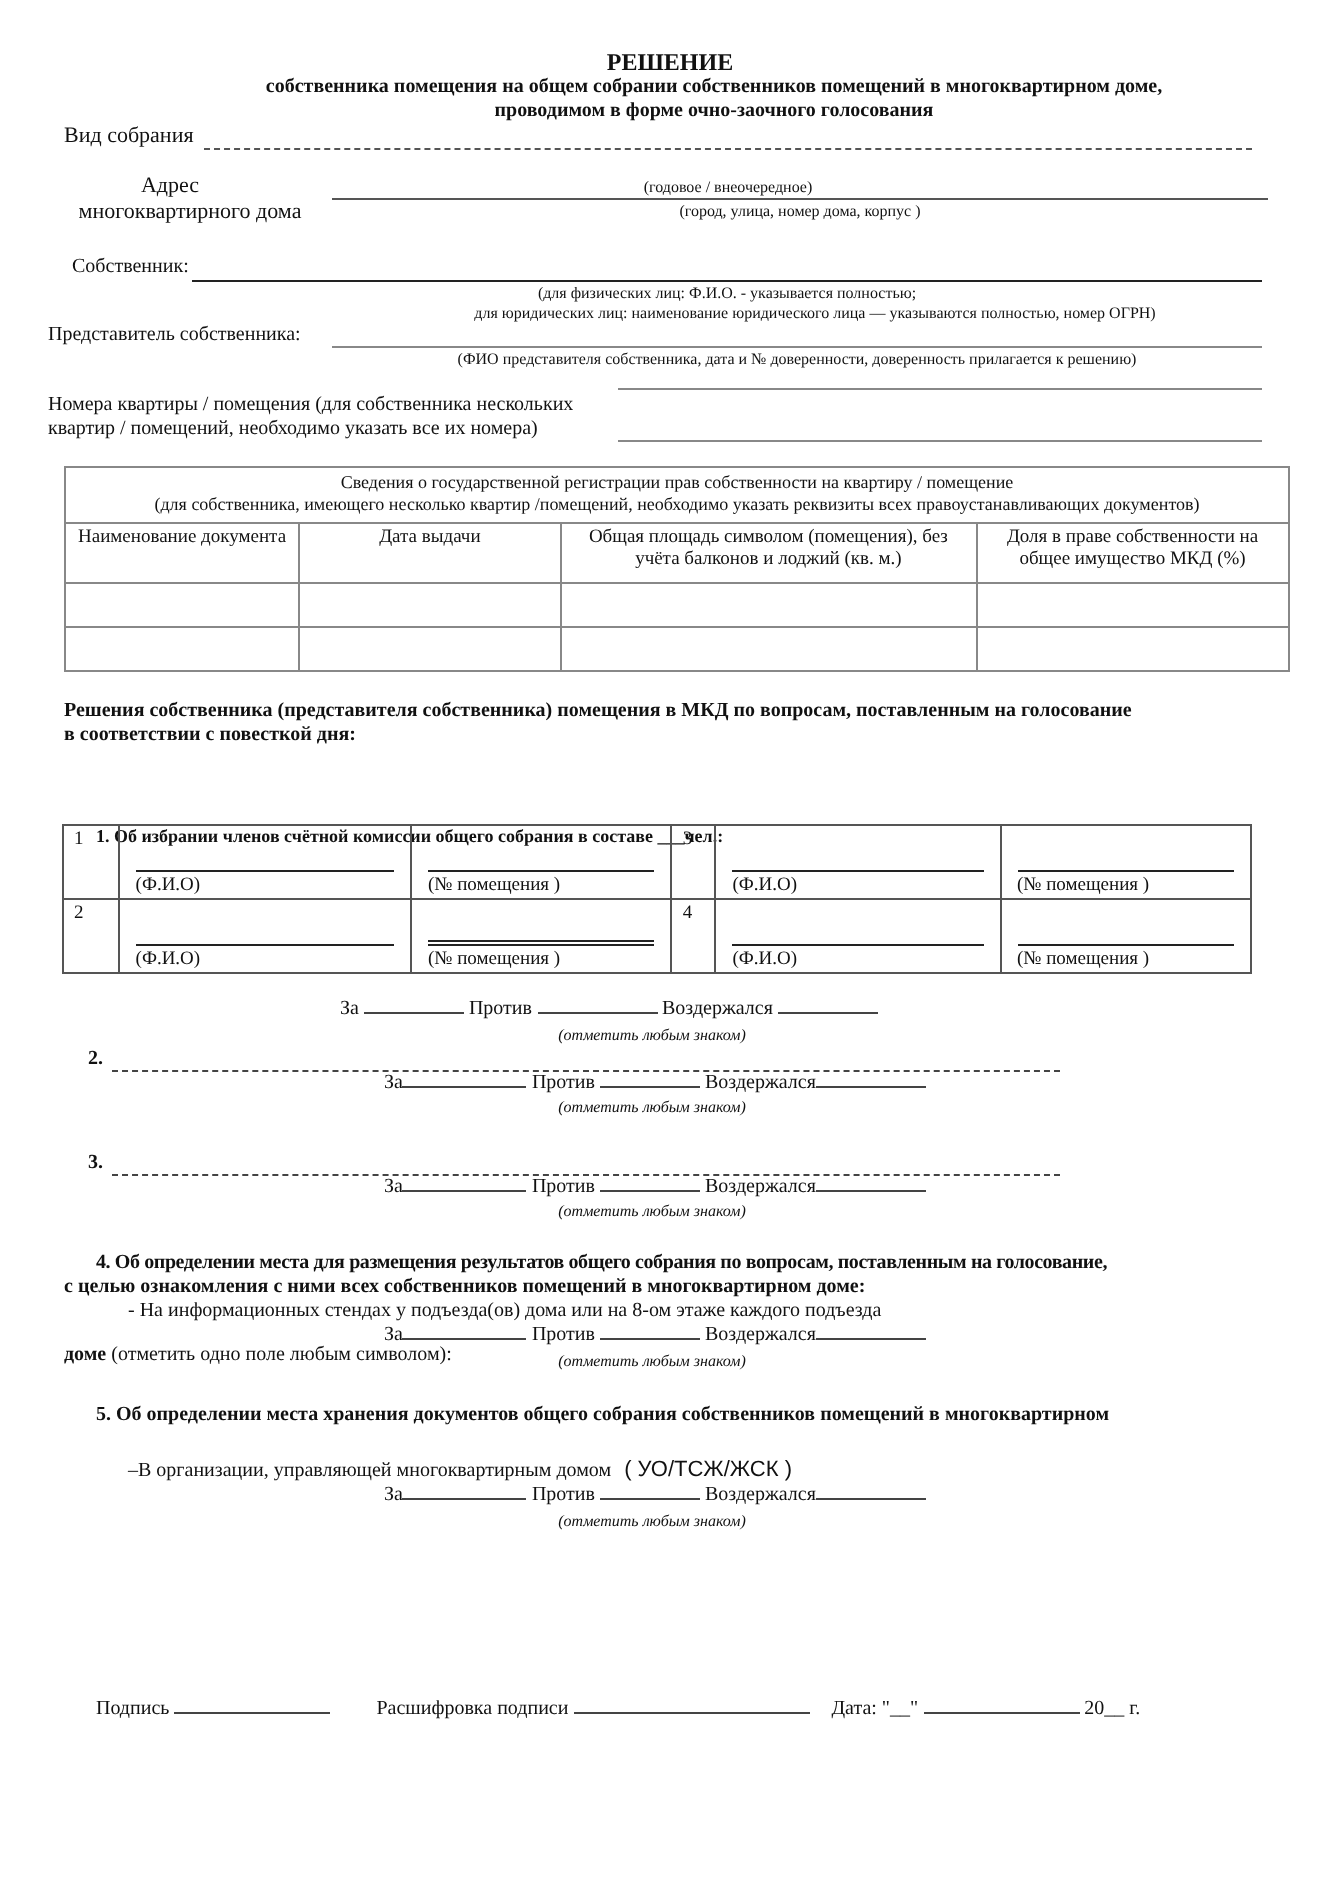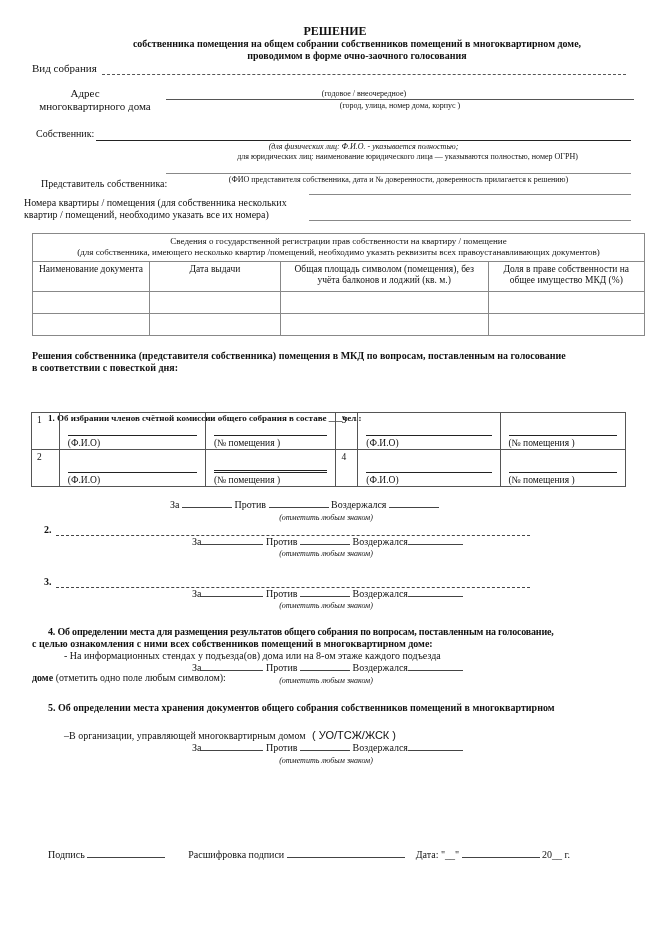--- a/index.html
+++ b/index.html
@@ -38,24 +38,24 @@
 <div class="line" style="left:102px;width:524px;top:74px;border-top:1px dashed #555;"></div>
 <div class="abs c t8" style="left:102px;width:524px;top:77px;margin-top:12px;">(годовое / внеочередное)</div>
 
 <div class="abs c t11" style="left:30px;width:110px;top:87px;">Адрес</div>
 <div class="abs c t11" style="left:30px;width:130px;top:100px;">многоквартирного дома</div>
 <div class="line" style="left:166px;width:468px;top:99px;"></div>
 <div class="abs c t8" style="left:166px;width:468px;top:101px;">(город, улица, номер дома, корпус )</div>
 
 <div class="abs t10" style="left:24px;top:128px;margin-left:12px;">Собственник:</div>
 <div class="line dark" style="left:96px;width:535px;top:140px;"></div>
-<div class="abs c t8" style="left:96px;width:535px;top:142px;font-style:italic;">(для физических лиц: Ф.И.О. - указывается полностью;</div>
+<div class="abs c t8" style="left:96px;width:535px;top:142px;">(для физических лиц: Ф.И.О. - указывается полностью;</div>
 <div class="abs c t8" style="left:140px;width:535px;top:152px;">для юридических лиц: наименование юридического лица — указываются полностью, номер ОГРН)</div>
 
-<div class="abs t10" style="left:24px;top:178px;margin-left:17px;">Представитель собственника:</div>
+<div class="abs t10" style="left:24px;top:162px;">Представитель собственника:</div>
 <div class="line grey" style="left:166px;width:465px;top:173px;"></div>
 <div class="abs c t8" style="left:166px;width:465px;top:175px;">(ФИО представителя собственника, дата и № доверенности, доверенность прилагается к решению)</div>
 
 <div class="abs t10" style="left:24px;top:197px;">Номера квартиры / помещения (для собственника нескольких</div>
 <div class="abs t10" style="left:24px;top:209px;">квартир / помещений, необходимо указать все их номера)</div>
 <div class="line grey" style="left:309px;width:322px;top:194px;"></div>
 <div class="line grey" style="left:309px;width:322px;top:220px;"></div>
 
 <table class="reg" style="left:32px;top:233px;width:613px;">
   <tbody>

